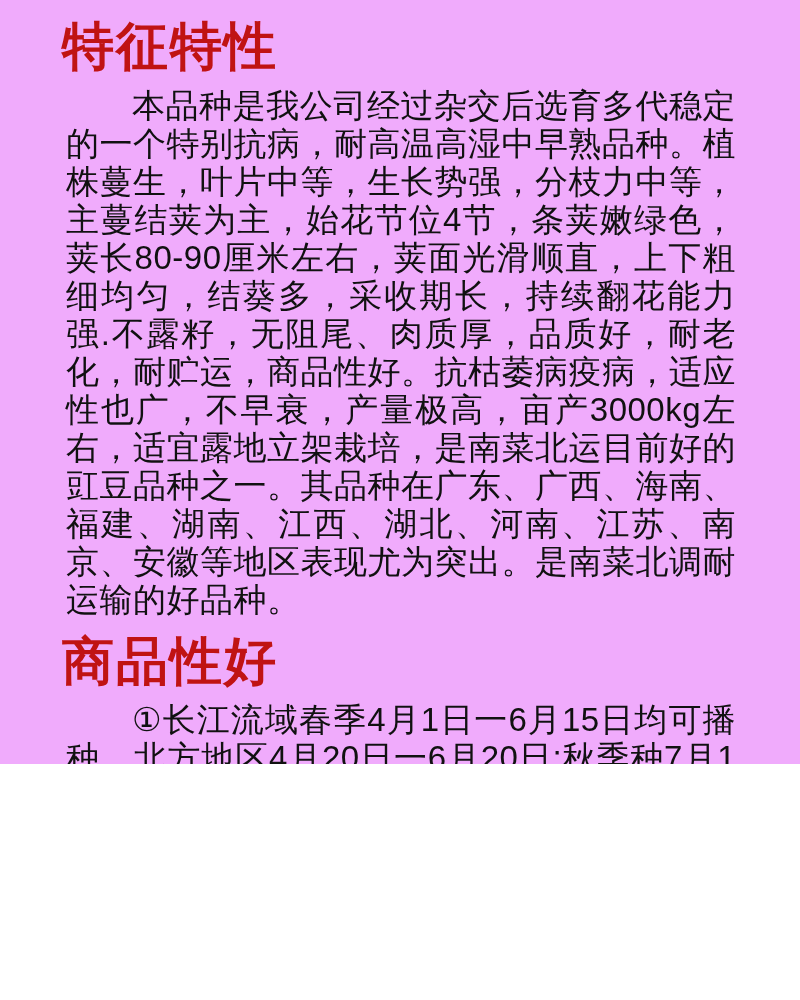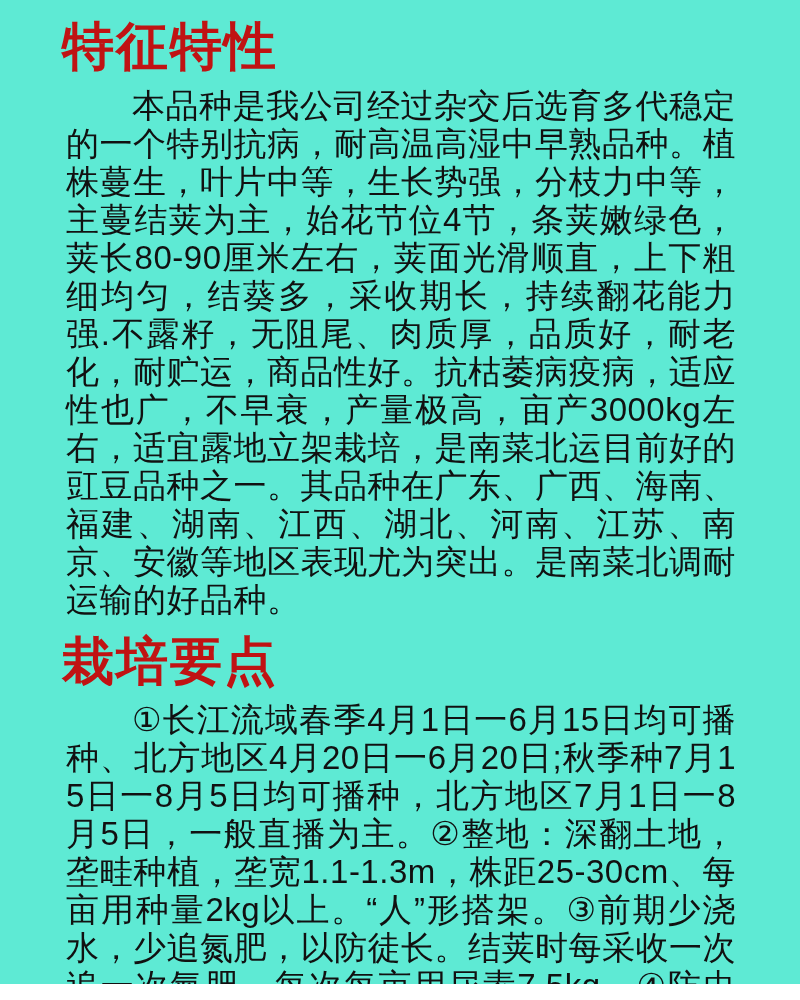--- a/index.html
+++ b/index.html
@@ -3,22 +3,22 @@
 <meta charset="utf-8">
 <style>
   html, body {
     margin: 0;
     padding: 0;
     background: #ffffff;
   }
   .page {
     position: relative;
     width: 800px;
-    height: 984px;
-    background: #5eead4;
+    height: 764px;
+    background: #f0abfc;
     box-sizing: border-box;
     padding: 20px 60px 0 62px;
     overflow: hidden;
     font-family: "Liberation Sans", "DejaVu Sans", sans-serif;
   }
   .section-title {
     font-family: "Liberation Serif", "DejaVu Serif", serif;
     font-weight: 900;
     font-size: 52px;
     line-height: 1.05;
@@ -44,17 +44,17 @@
 </style>
 </head>
 <body>
 
 <div class="page">
 
   <h1 class="section-title">特征特性</h1>
 
   <p class="body-text">本品种是我公司经过杂交后选育多代稳定的一个特别抗病，耐高温高湿中早熟品种。植株蔓生，叶片中等，生长势强，分枝力中等，主蔓结荚为主，始花节位4节，条荚嫩绿色，荚长80-90厘米左右，荚面光滑顺直，上下粗细均匀，结葵多，采收期长，持续翻花能力强.不露籽，无阻尾、肉质厚，品质好，耐老化，耐贮运，商品性好。抗枯萎病疫病，适应性也广，不早衰，产量极高，亩产3000kg左右，适宜露地立架栽培，是南菜北运目前好的豇豆品种之一。其品种在广东、广西、海南、福建、湖南、江西、湖北、河南、江苏、南京、安徽等地区表现尤为突出。是南菜北调耐运输的好品种。</p>
 
-  <h1 class="section-title second">栽培要点</h1>
+  <h1 class="section-title second">商品性好</h1>
 
   <p class="body-text">①长江流域春季4月1日一6月15日均可播种、北方地区4月20日一6月20日;秋季种7月15日一8月5日均可播种，北方地区7月1日一8月5日，一般直播为主。②整地：深翻土地，垄畦种植，垄宽1.1-1.3m，株距25-30cm、每亩用种量2kg以上。“人”形搭架。③前期少浇水，少追氮肥，以防徒长。结荚时每采收一次追一次氮肥。每次每亩用尿素7.5kg。④防虫防病前期防蚜虫，菜青虫，结菜期防豆荚螟。生育期内注意防治锈病、叶斑病、以菌、菊脂类药为主。注意种子在播种前用温水浸泡8小时。(适播期在18-33℃)</p>
 
 </div>
 
 </body></html>

